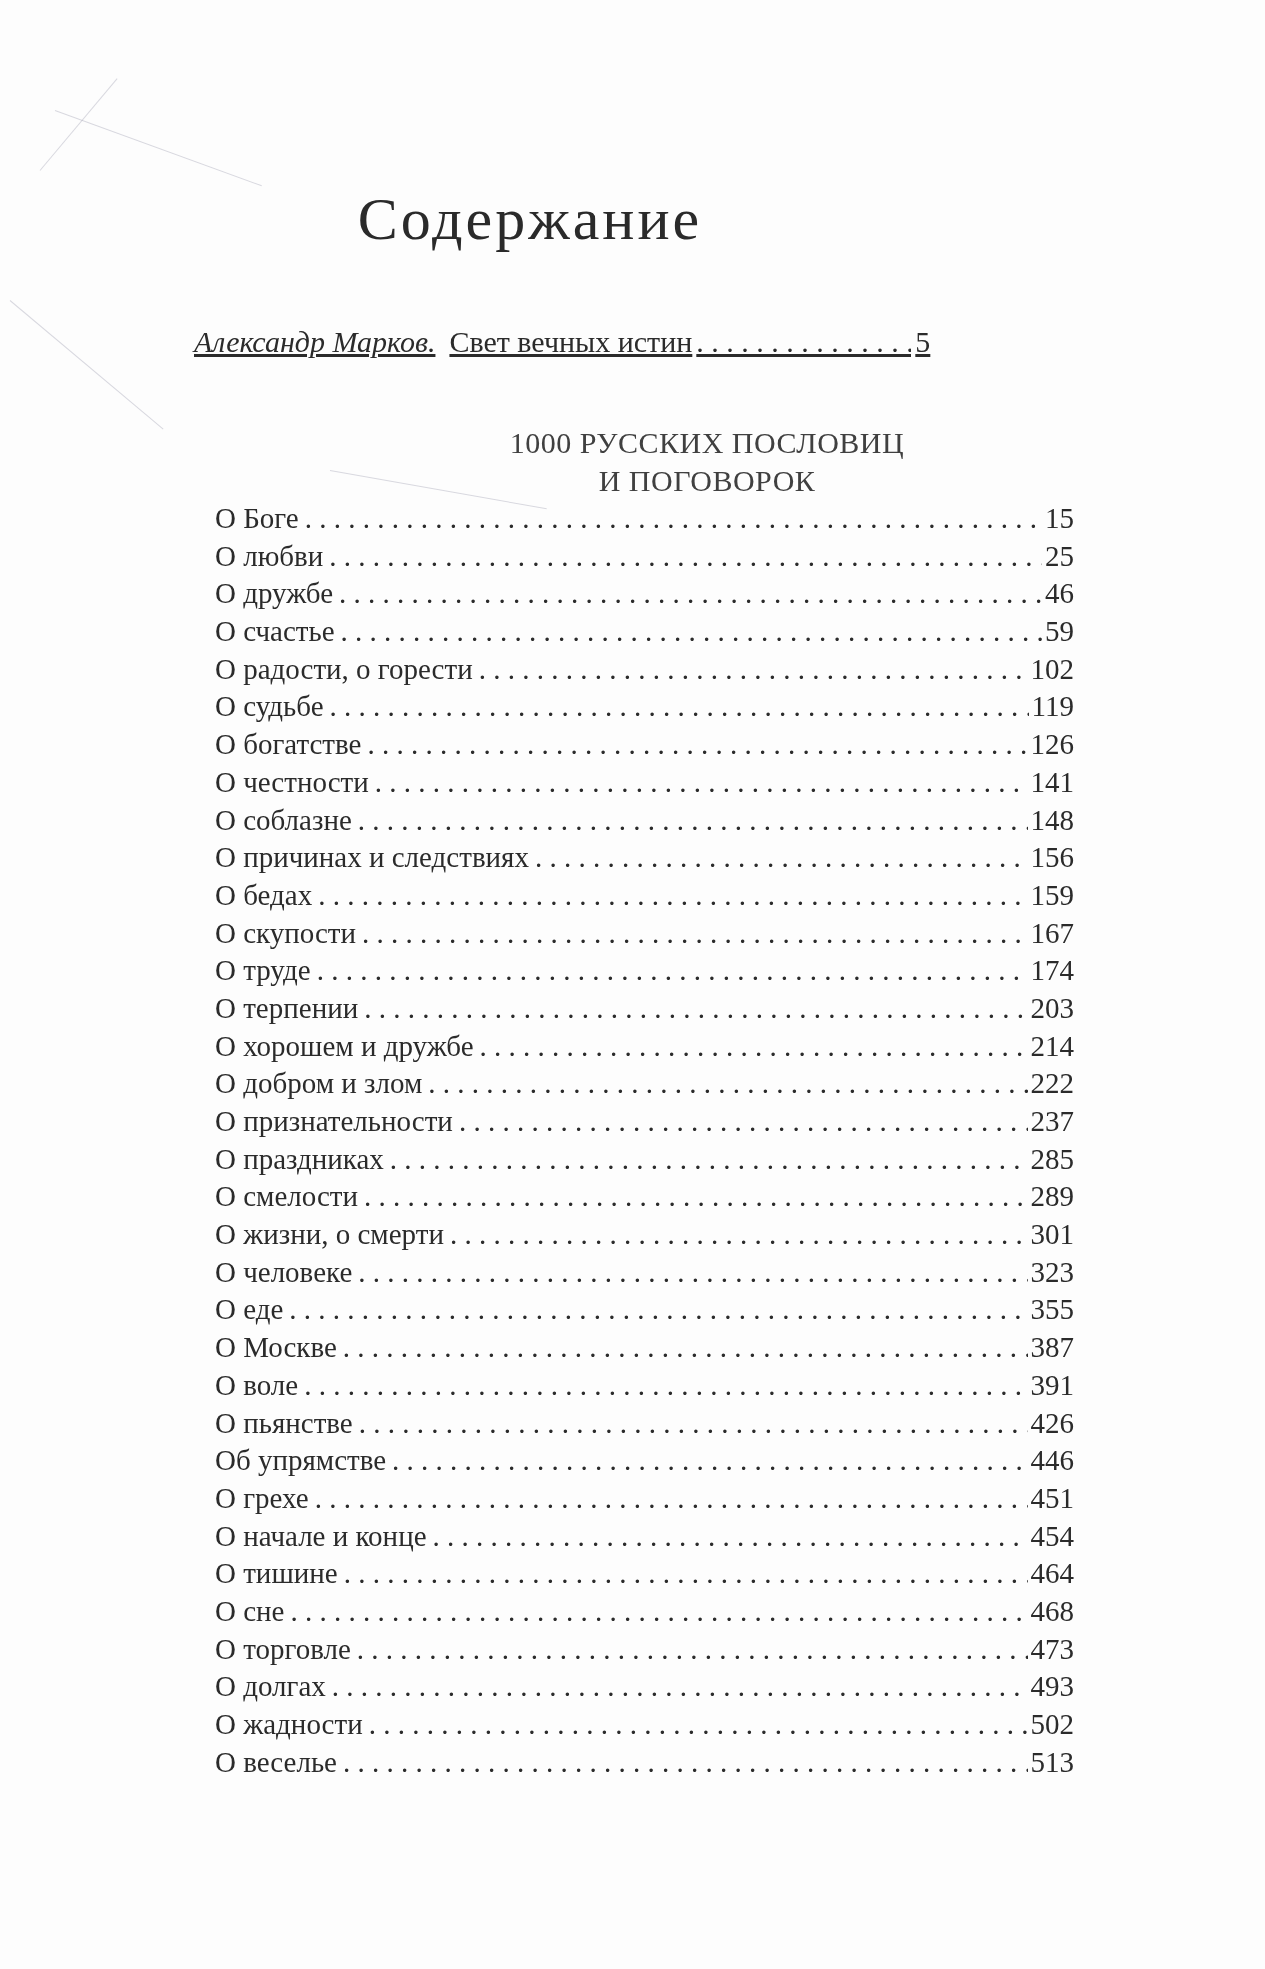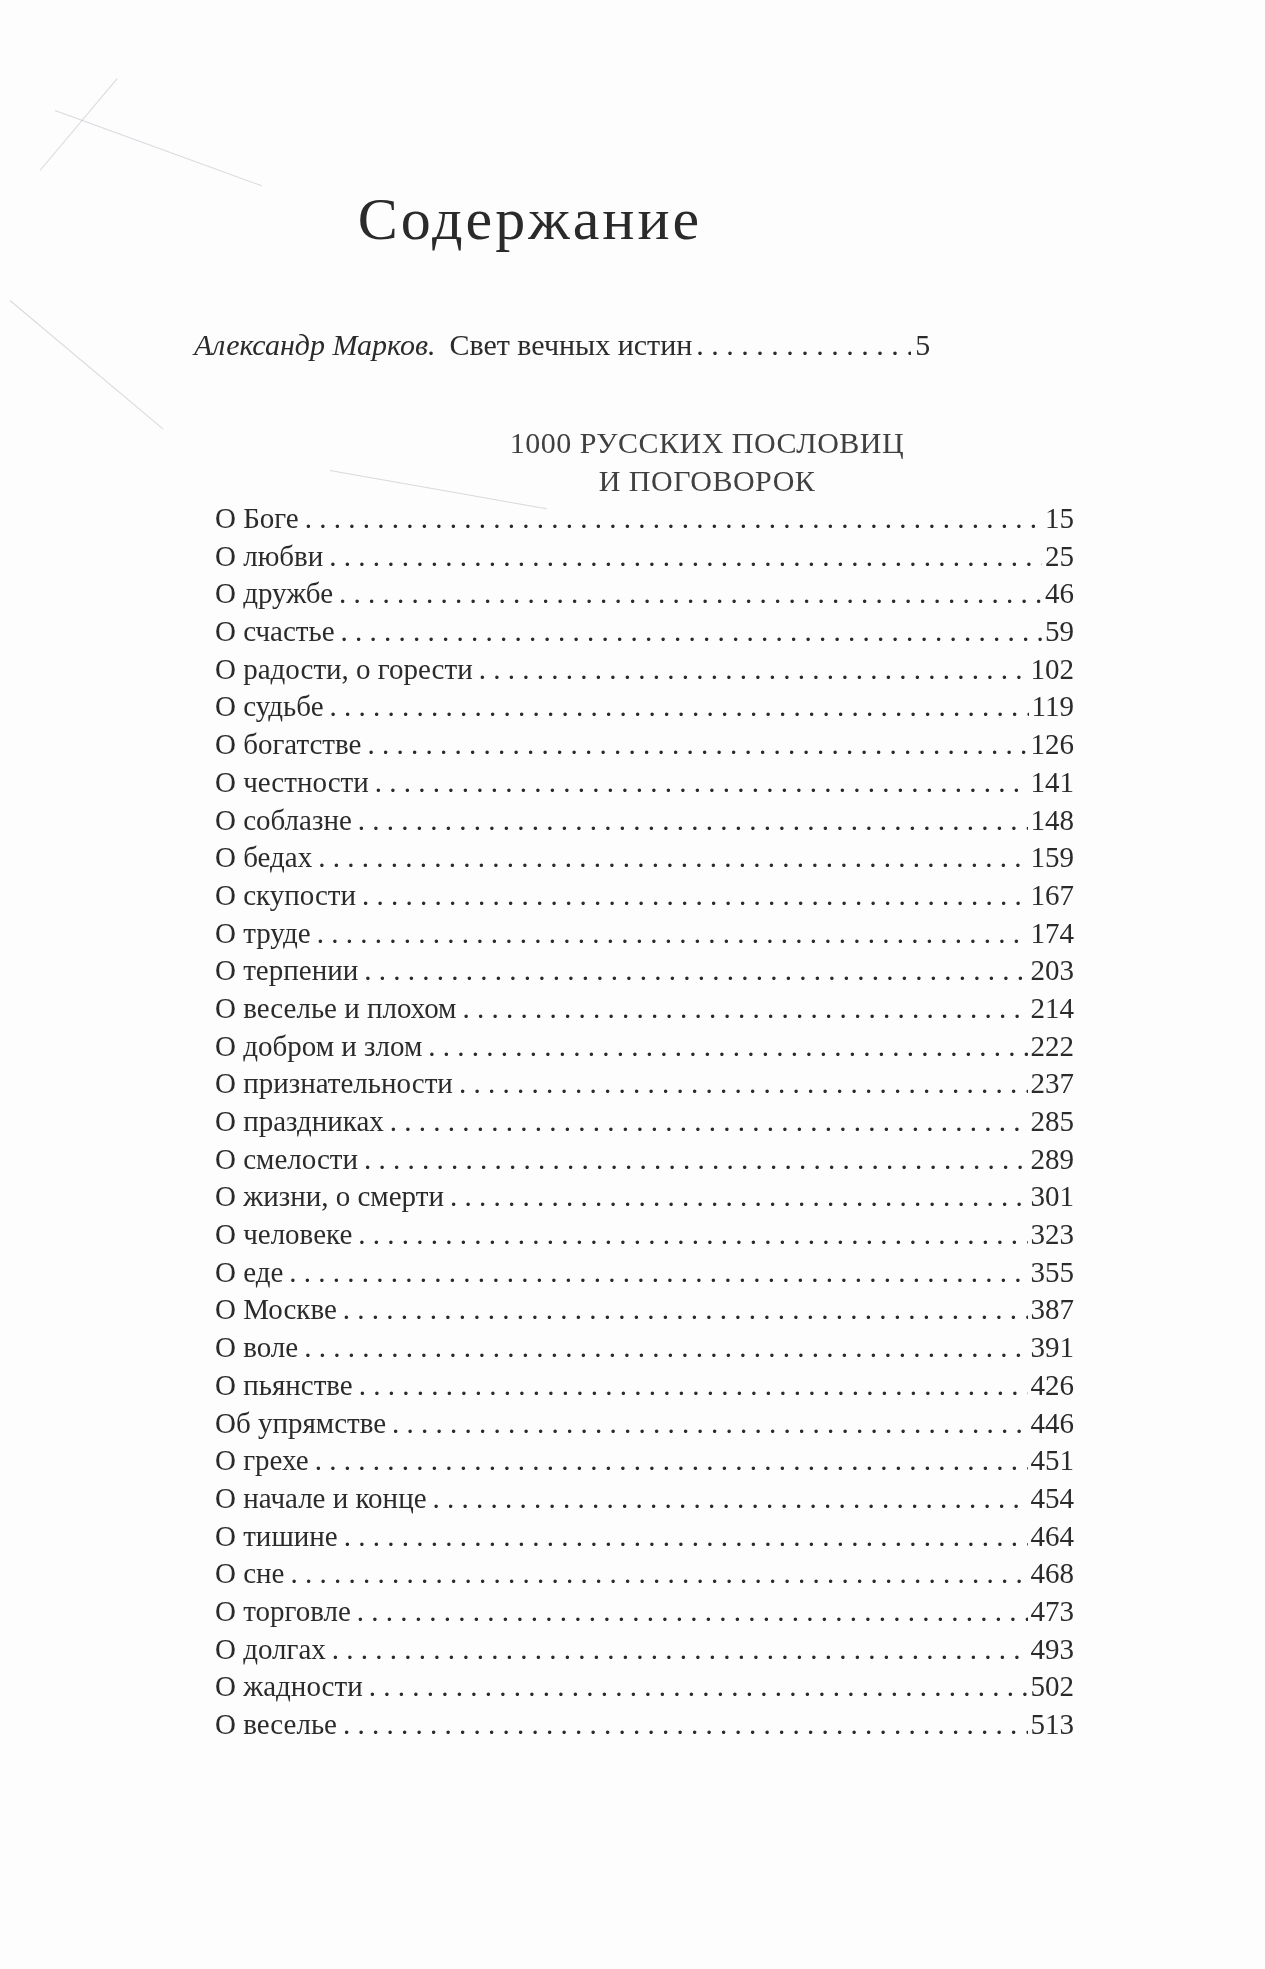--- a/index.html
+++ b/index.html
@@ -35,22 +35,23 @@
       padding-left: 40px;
       box-sizing: border-box;
     }
     .intro-row {
       position: absolute;
       left: 194px;
       width: 872px;
       top: 325px;
       height: 40px;
       display: flex;
-      align-items: center;
+      align-items: flex-start;
       font-size: 30px;
+      text-decoration: underline;
     }
     .intro-author {
       font-style: italic;
       white-space: nowrap;
     }
     .intro-title {
       white-space: nowrap;
       margin-left: 14px;
     }
     .leader {
@@ -173,41 +174,46 @@
     <span class="toc-label">О честности</span>
     <span class="leader"></span>
     <span class="page-num">141</span>
   </li>
     <li class="toc-item">
     <span class="toc-label">О соблазне</span>
     <span class="leader"></span>
     <span class="page-num">148</span>
   </li>
     <li class="toc-item">
+    <span class="toc-label">О причинах и следствиях</span>
+    <span class="leader"></span>
+    <span class="page-num">156</span>
+  </li>
+    <li class="toc-item">
     <span class="toc-label">О бедах</span>
     <span class="leader"></span>
     <span class="page-num">159</span>
   </li>
     <li class="toc-item">
     <span class="toc-label">О скупости</span>
     <span class="leader"></span>
     <span class="page-num">167</span>
   </li>
     <li class="toc-item">
     <span class="toc-label">О труде</span>
     <span class="leader"></span>
     <span class="page-num">174</span>
   </li>
     <li class="toc-item">
     <span class="toc-label">О терпении</span>
     <span class="leader"></span>
     <span class="page-num">203</span>
   </li>
     <li class="toc-item">
-    <span class="toc-label">О веселье и плохом</span>
+    <span class="toc-label">О хорошем и дружбе</span>
     <span class="leader"></span>
     <span class="page-num">214</span>
   </li>
     <li class="toc-item">
     <span class="toc-label">О добром и злом</span>
     <span class="leader"></span>
     <span class="page-num">222</span>
   </li>
     <li class="toc-item">
     <span class="toc-label">О признательности</span>

